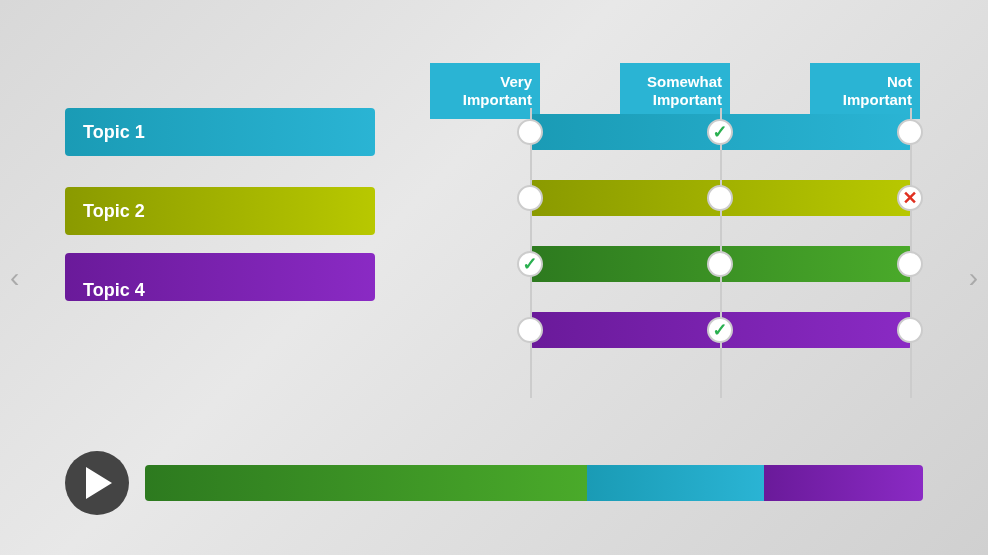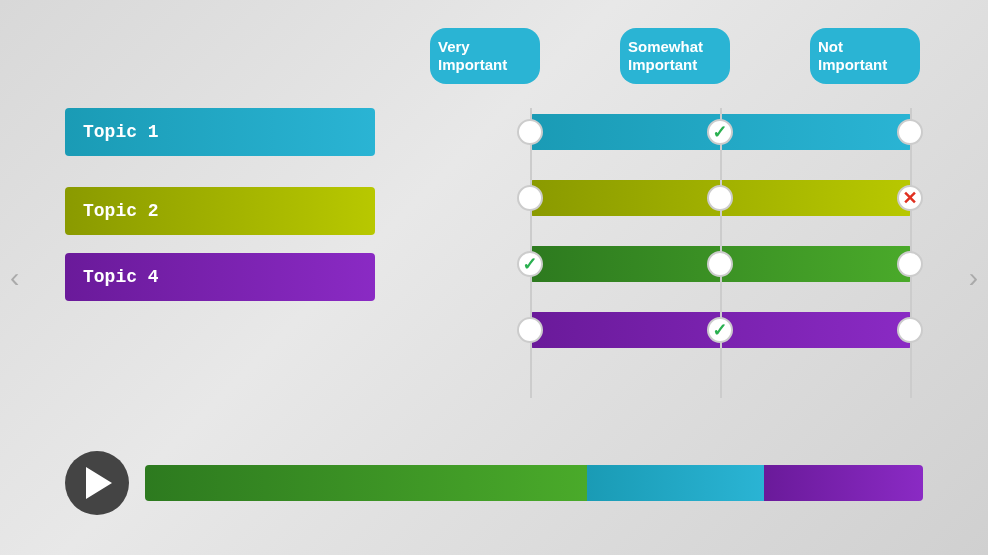--- a/index.html
+++ b/index.html
@@ -33,53 +33,53 @@
       top: 28px;
       left: 430px;
       display: flex;
       gap: 80px;
     }
 
     .col-header {
       width: 110px;
       background: #2ab4d4;
       color: white;
-      text-align: left;
+      text-align: right;
       padding: 10px 8px;
       font-size: 15px;
       font-weight: bold;
       line-height: 1.2;
-      border-radius: 16px;
+      border-radius: 0;
+      margin-top: 35px;
     }
 
     
     .topics-area {
       position: absolute;
       top: 108px;
       left: 65px;
-      font-family: Liberation Mono, monospace;
     }
 
     .topic-bar {
       width: 310px;
       height: 48px;
       border-radius: 4px;
       display: flex;
       align-items: center;
       padding-left: 18px;
       color: white;
       font-size: 18px;
       font-weight: bold;
       margin-bottom: 18px;
     }
 
     .topic-teal   { background: linear-gradient(90deg, #1a9bb5, #2ab4d4); }
     .topic-yellow { background: linear-gradient(90deg, #8a9a00, #b8c800); margin-top: 31px; }
     .topic-green  { background: linear-gradient(90deg, #2d7a1f, #4aaa2a); }
-    .topic-purple { background: linear-gradient(90deg, #6a1a9a, #8a2ac4); }
+    .topic-purple { background: linear-gradient(90deg, #6a1a9a, #8a2ac4); align-items: flex-end; }
 
     .row-container {
       position: relative;
       height: 48px;
       margin-bottom: 18px;
       display: flex;
       align-items: center;
     }
 
     .h-bar {

